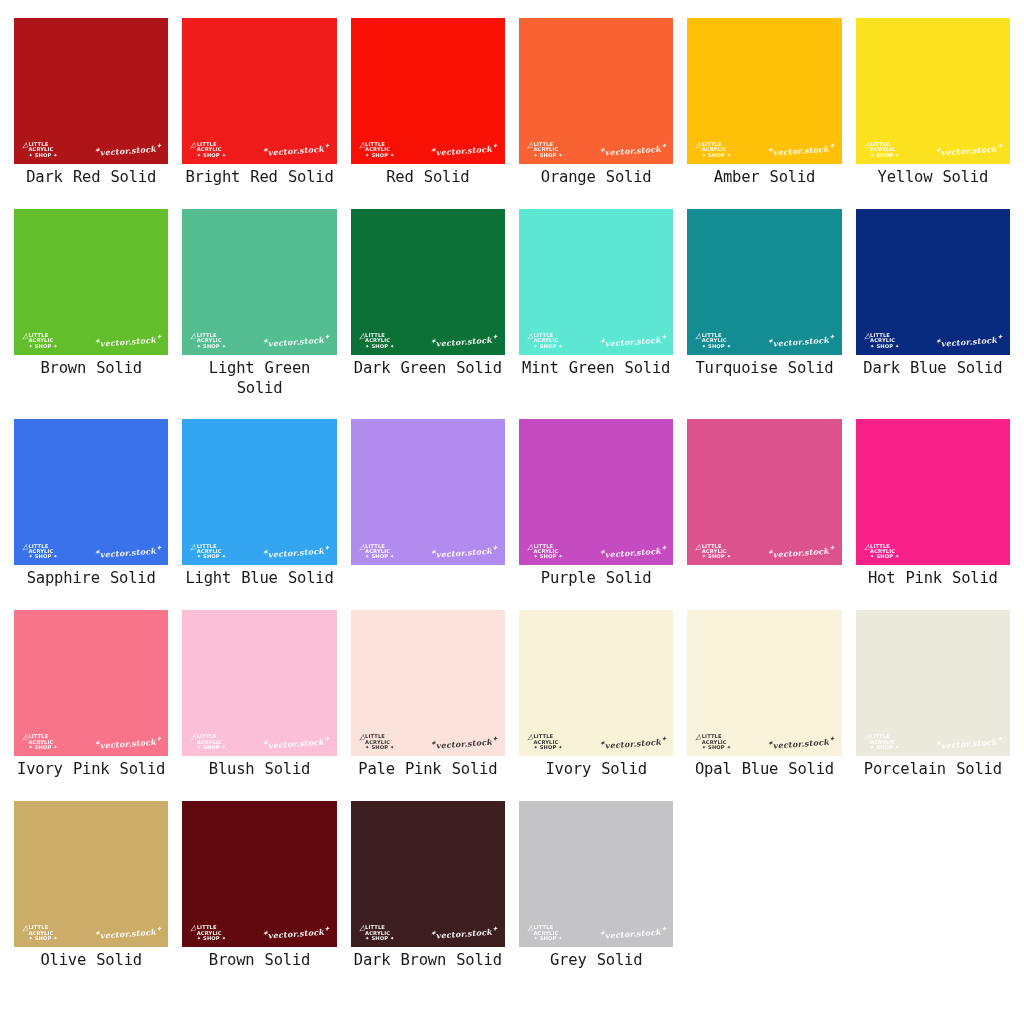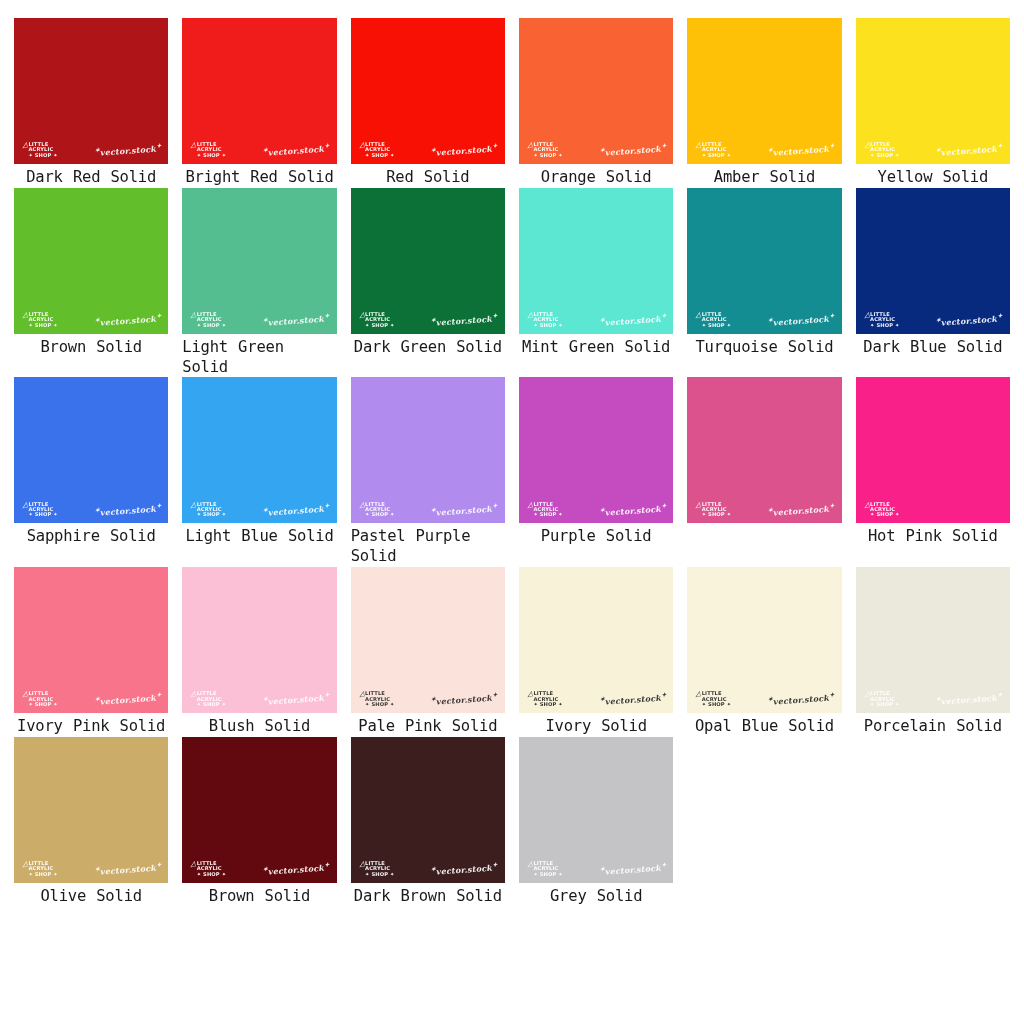--- a/index.html
+++ b/index.html
@@ -67,23 +67,24 @@
     white-space: nowrap;
     transform: rotate(-4deg);
     opacity: 0.92;
   }
   .wm-script .star { font-size: 6px; vertical-align: super; }
   .caption {
     margin-top: 4px;
     font-family: "DejaVu Sans Mono", "Liberation Mono", monospace;
     font-size: 15.5px;
     color: #1a1a1a;
+    text-align: center;
     line-height: 1.28;
     letter-spacing: -0.2px;
-    padding-bottom: 0;
+    padding-bottom: 21px;
     word-spacing: 1px;
   }
 </style>
 </head>
 <body>
 
 <div id="grid">
     <div class="cell">
       <div class="swatch" style="background: rgb(175, 20, 25);">
         <div class="wm-logo" style="color: rgb(255, 255, 255);">
@@ -285,21 +286,20 @@
         <div class="wm-logo" style="color: rgb(255, 255, 255);">
           <span class="wm-mark">◿</span>
           <span class="wm-lines">
             <span>LITTLE</span>
             <span>ACRYLIC</span>
             <span>✦ SHOP ✦</span>
           </span>
         </div>
         <div class="wm-script" style="color: rgb(255, 255, 255);"><span class="star">✶</span><span>vector.stock</span><span class="star">✦</span></div>
       </div>
-      <div class="caption"><span>Pastel Purple</span> <span>Solid</span></div>
     </div>
     <div class="cell">
       <div class="swatch" style="background: rgb(196, 75, 192);">
         <div class="wm-logo" style="color: rgb(255, 255, 255);">
           <span class="wm-mark">◿</span>
           <span class="wm-lines">
             <span>LITTLE</span>
             <span>ACRYLIC</span>
             <span>✦ SHOP ✦</span>
           </span>

